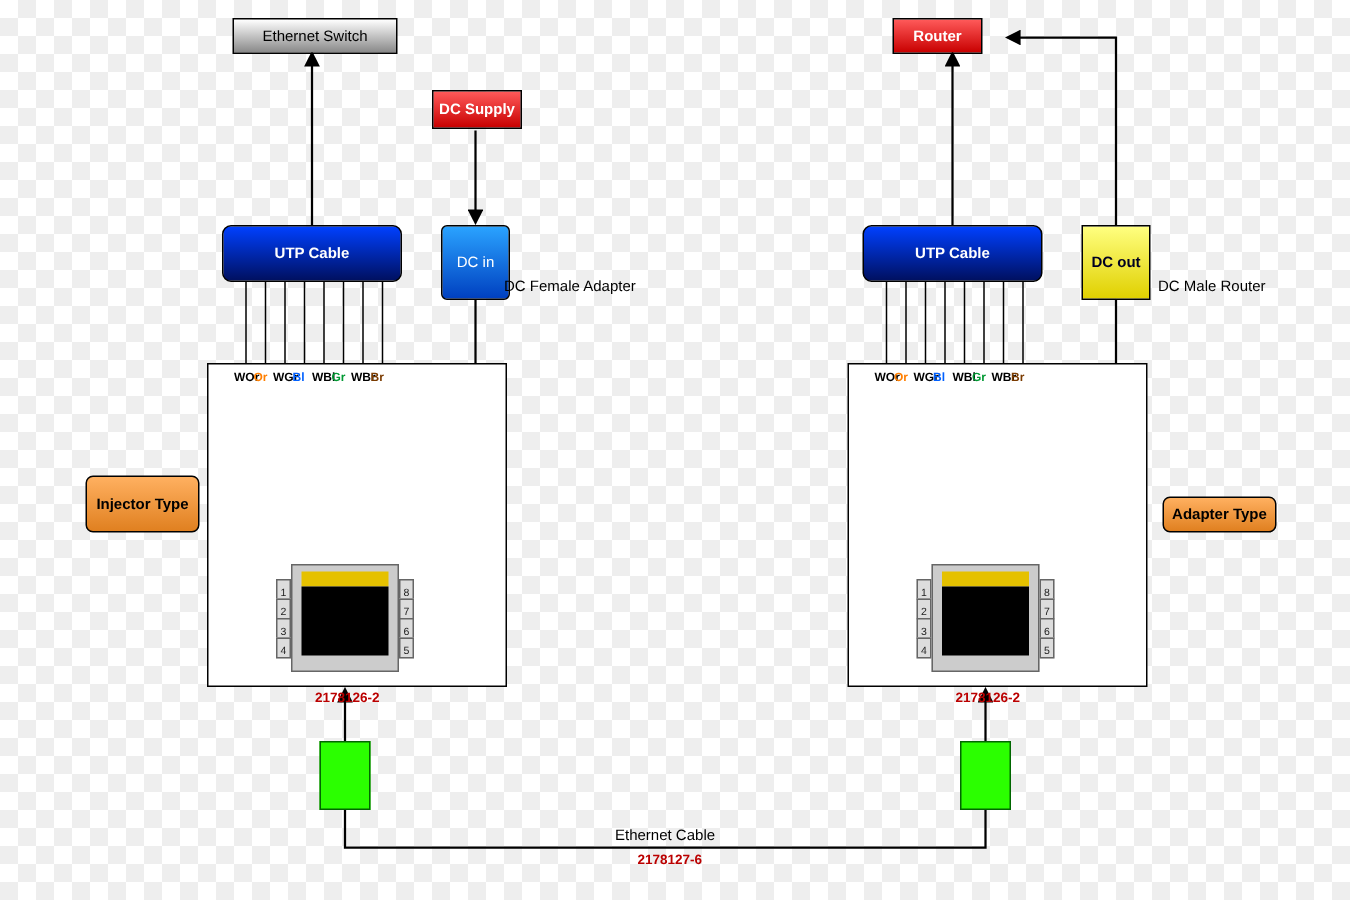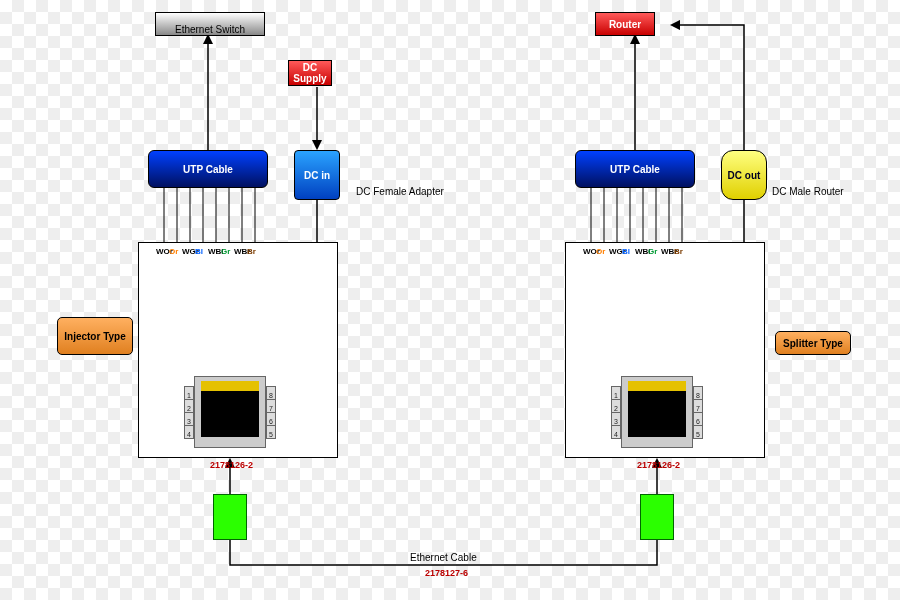--- a/index.html
+++ b/index.html
@@ -11,25 +11,25 @@
       linear-gradient(45deg,#eee 25%,transparent 25%),
       linear-gradient(-45deg,#eee 25%,transparent 25%),
       linear-gradient(45deg,transparent 75%,#eee 75%),
       linear-gradient(-45deg,transparent 75%,#eee 75%);
     background-size:24px 24px;
     background-position:0 0,0 12px,12px -12px,-12px 0;
     position:relative;
   }
   .box{position:absolute;display:flex;align-items:center;justify-content:center;border:1px solid #000;box-sizing:border-box;text-align:center}
   .lbl{position:absolute;white-space:nowrap}
-  .grad-gray{background:linear-gradient(#fff,#888);align-items:flex-end;}
+  .grad-gray{background:linear-gradient(#fff,#888);}
   .grad-red{background:linear-gradient(#ff5a5a,#c80000);color:#fff;font-weight:bold}
   .grad-blue{background:linear-gradient(#0040ff,#001060);color:#fff;font-weight:bold;border-radius:6px}
-  .dc-in{background:linear-gradient(#2aa3ff,#0040c0);color:#fff;font-weight:bold;border-radius:4px}
-  .dc-out{background:linear-gradient(#ffff80,#e0d000);color:#002;font-weight:bold;border-radius:12px}
+  .dc-in{background:linear-gradient(#2aa3ff,#0040c0);color:#fff;font-weight:normal;border-radius:4px}
+  .dc-out{background:linear-gradient(#ffff80,#e0d000);color:#002;font-weight:bold;border-radius:0}
   .orange{background:linear-gradient(#ffb060,#e08020);border-radius:5px;font-weight:bold}
   .green{background:#2bff00;border:1px solid #060}
   .panel{position:absolute;background:#fff;border:1px solid #000;box-sizing:border-box}
   .jack{position:absolute;background:#000;}
   .jack-top{position:absolute;background:#e5c100;}
   .jack-frame{position:absolute;border:1px solid #666;background:#ccc}
   .pin{position:absolute;width:8px;height:12px;background:#ddd;border:1px solid #666;font-size:7px;display:flex;align-items:flex-end;justify-content:center;color:#222}
   .wirelbl{position:absolute;font-size:8px;font-weight:bold}
   svg{position:absolute;left:0;top:0;pointer-events:none}
   .partno{position:absolute;color:#b00;font-weight:bold;font-size:9px}
@@ -108,45 +108,45 @@
     <polyline points="230,540 230,565 657,565 657,540"></polyline>
   </g>
 </svg>
 
 <div class="box grad-gray" style="left:155px;top:12px;width:110px;height:24px">
     <span>Ethernet Switch</span>
   </div>
 <div class="box grad-red" style="left:595px;top:12px;width:60px;height:24px">
     <span>Router</span>
   </div>
-<div class="box grad-red" style="left:288px;top:60px;width:44px;height:26px">
+<div class="box grad-red" style="left:288px;top:60px;width:60px;height:26px">
     <span>DC Supply</span>
   </div>
 
 <div class="box grad-blue" style="left:148px;top:150px;width:120px;height:38px">
     <span>UTP Cable</span>
   </div>
 <div class="box grad-blue" style="left:575px;top:150px;width:120px;height:38px">
     <span>UTP Cable</span>
   </div>
 
 <div class="box dc-in" style="left:294px;top:150px;width:46px;height:50px">
     <span>DC in</span>
   </div>
 <div class="box dc-out" style="left:721px;top:150px;width:46px;height:50px">
     <span>DC out</span>
   </div>
-<div class="lbl" style="left:356px;top:186px">DC Female Adapter</div>
+<div class="lbl" style="left:336px;top:186px">DC Female Adapter</div>
 <div class="lbl" style="left:772px;top:186px">DC Male Router</div>
 
 <div class="box orange" style="left:57px;top:317px;width:76px;height:38px">
     <span>Injector Type</span>
   </div>
 <div class="box orange" style="left:775px;top:331px;width:76px;height:24px">
-    <span>Splitter Type</span>
+    <span>Adapter Type</span>
   </div>
 
 <div class="panel" style="left:138px;top:242px;width:200px;height:216px"></div>
 <div class="panel" style="left:565px;top:242px;width:200px;height:216px"></div>
 
 <div id="wl-left">
     <span class="wirelbl" style="left: 156px; top: 247px; color: rgb(0, 0, 0);">WOr</span>
     <span class="wirelbl" style="left: 169px; top: 247px; color: rgb(255, 127, 0);">Or</span>
     <span class="wirelbl" style="left: 182px; top: 247px; color: rgb(0, 0, 0);">WGr</span>
     <span class="wirelbl" style="left: 195px; top: 247px; color: rgb(0, 96, 255);">Bl</span>

